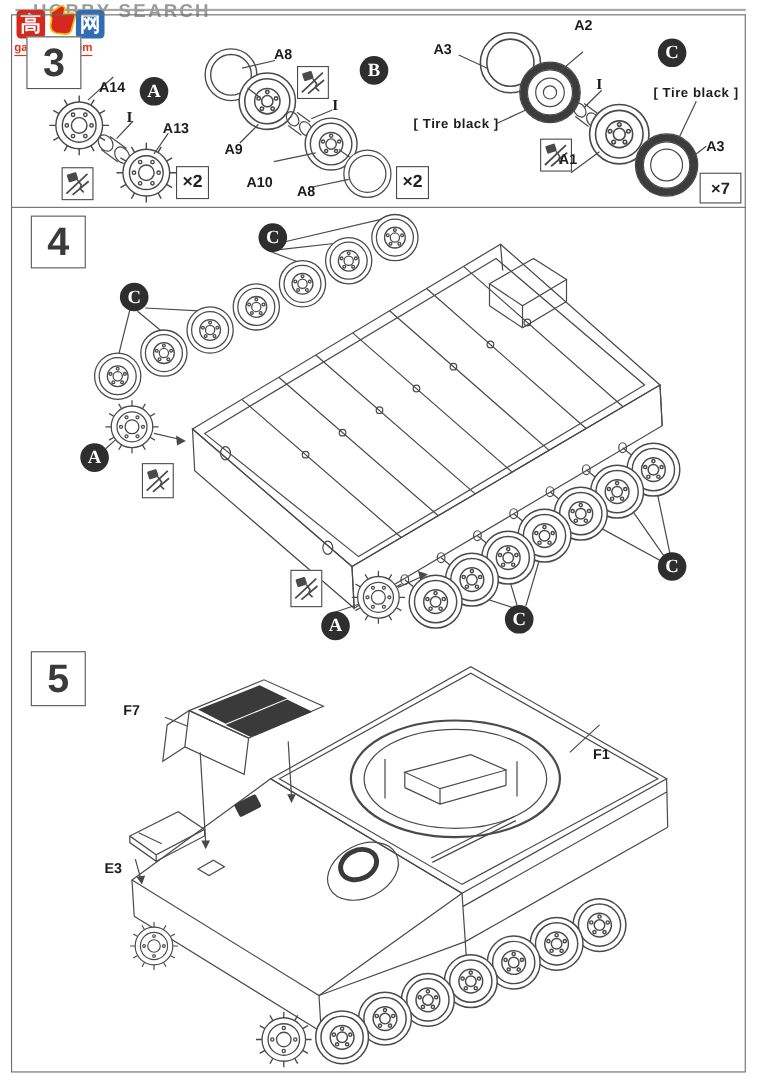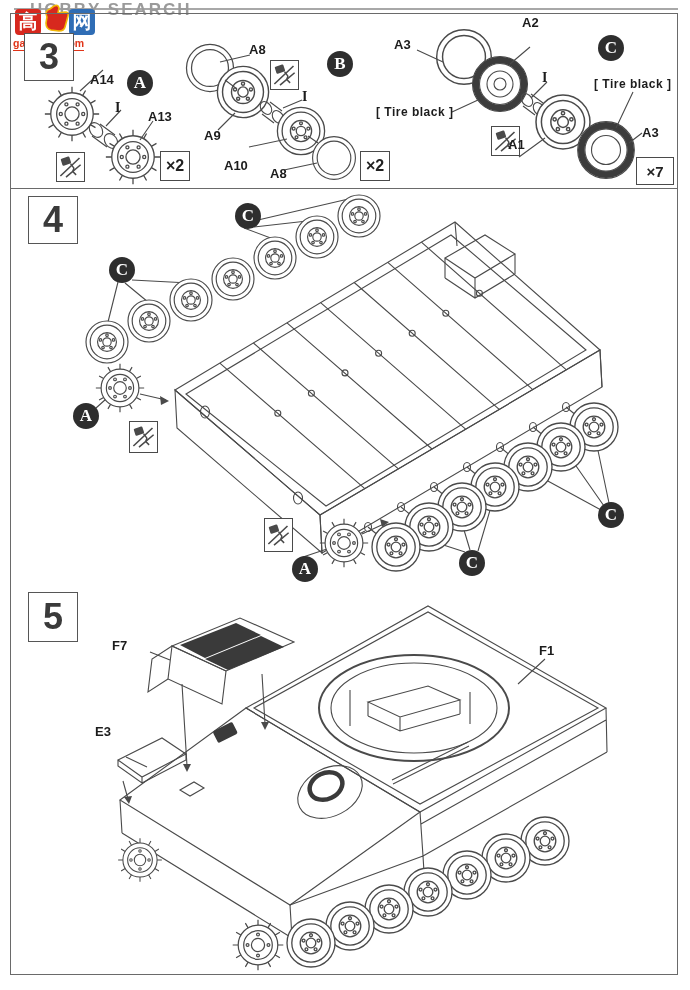--- a/index.html
+++ b/index.html
@@ -359,16 +359,16 @@
         <use href="#g-rw5" transform="translate(350,926) scale(1.2)"></use>
         <use href="#g-rw5" transform="translate(311,943) scale(1.2)"></use>
         <use href="#g-spr5" transform="translate(140,860) scale(0.95)"></use>
         <use href="#g-spr5" transform="translate(258,945) scale(1.1)"></use>
       </g>
     </g>
   </svg>
 
   <div class="stepbox" style="left:28px;top:592px;height:48px">5</div>
   <span class="label" style="left:112px;top:638px">F7</span>
-  <span class="label" style="left:95px;top:724px">E3</span>
-  <span class="label" style="left:539px;top:643px">F1</span>
+  <span class="label" style="left:95px;top:782px">E3</span>
+  <span class="label" style="left:539px;top:678px">F1</span>
 
 </div>
 
 </body></html>

